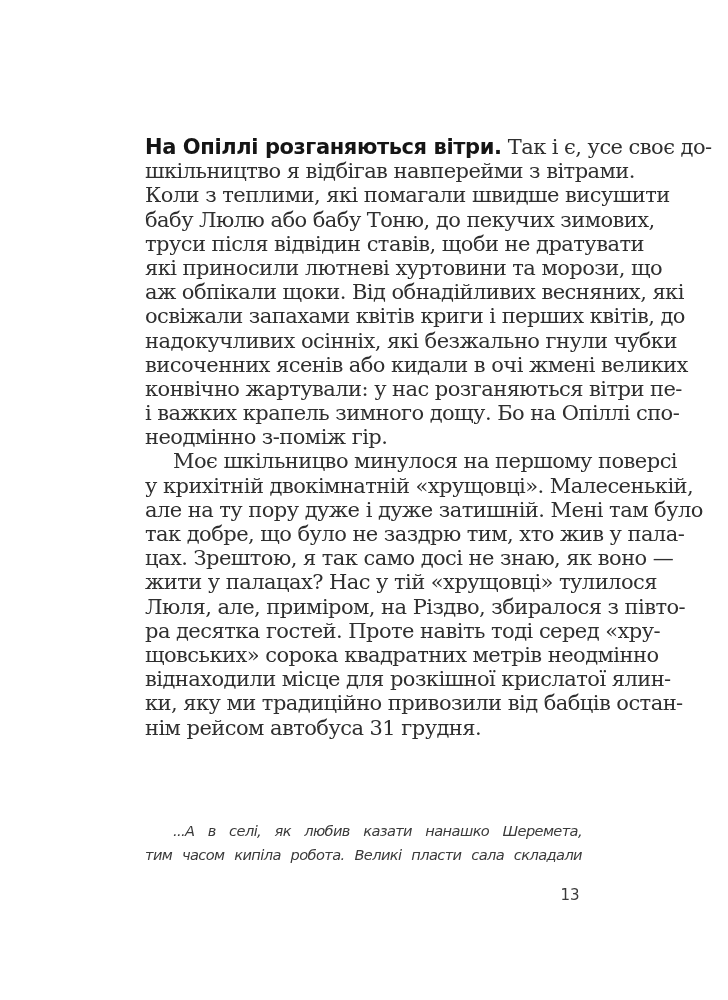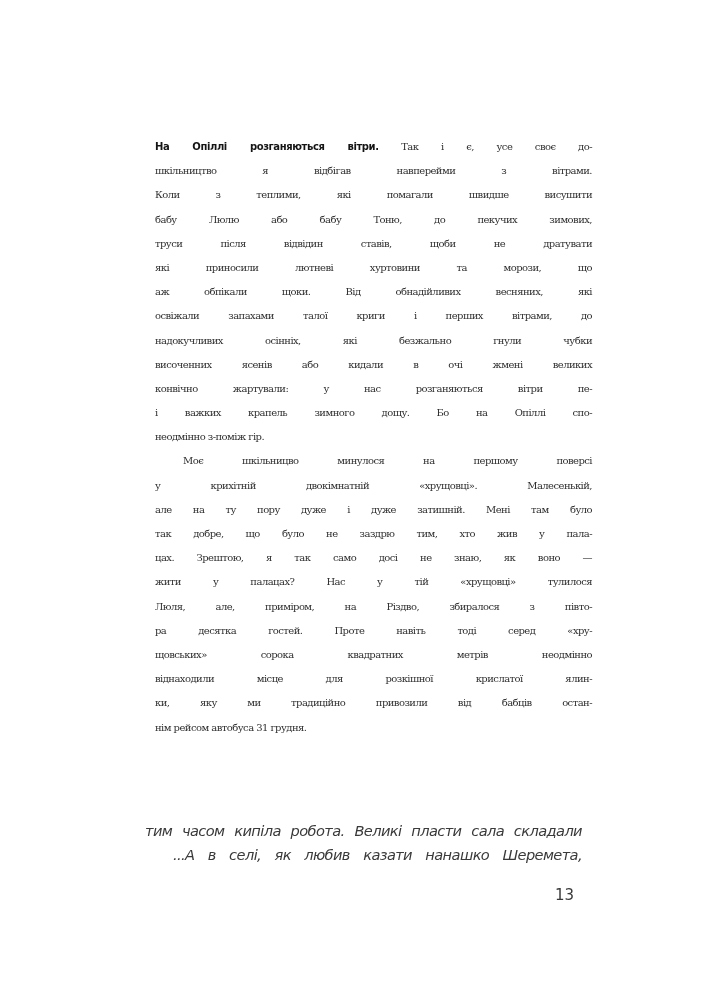--- a/index.html
+++ b/index.html
@@ -2,54 +2,54 @@
 <html><head>
 <meta charset="utf-8">
 <style>
   html, body { margin: 0; padding: 0; }
   body {
     width: 728px; height: 1000px; background: #ffffff;
     position: relative; overflow: hidden;
   }
   .page { position: absolute; left: 0; top: 0; width: 728px; height: 1000px; background: #fff; }
   .body-text {
-    position: absolute; left: 155px; top: 135px; width: 437px;
+    position: absolute; left: 145px; top: 135px; width: 437px;
     font-family: "DejaVu Serif", serif;
-    font-size: 10px; line-height: 24.2px; color: #2f2f2f;
+    font-size: 21px; line-height: 24.2px; color: #2f2f2f;
     letter-spacing: -0.55px;
   }
   .line { display: block; white-space: nowrap; text-align: justify; text-align-last: justify; height: 24.2px; }
   .line.last { text-align-last: left; }
   .lead {
     font-family: "DejaVu Sans", sans-serif; font-weight: bold; color: #151515;
     letter-spacing: -0.4px;
   }
   .quote {
     position: absolute; left: 145px; top: 819px; width: 437px;
     font-family: "DejaVu Sans", sans-serif; font-style: italic;
     font-size: 14.6px; line-height: 24.5px; color: #3a3a3a; letter-spacing: -0.6px;
   }
   .page-number {
-    position: absolute; left: 555px; top: 886px; width: 30px; text-align: left;
+    position: absolute; left: 555px; top: 886px; width: 30px; text-align: center;
     font-family: "DejaVu Sans", sans-serif; font-size: 15px; color: #3a3a3a;
   }
 </style>
 </head>
 <body>
 
 <div class="page">
   <div class="body-text">
     <span class="line"><span class="lead">На Опіллі розганяються вітри.</span><span> Так і є, усе своє до-</span></span>
     <span class="line">шкільництво я відбігав навперейми з вітрами.</span>
     <span class="line">Коли з теплими, які помагали швидше висушити</span>
     <span class="line">бабу Люлю або бабу Тоню, до пекучих зимових,</span>
     <span class="line">труси після відвідин ставів, щоби не дратувати</span>
     <span class="line">які приносили лютневі хуртовини та морози, що</span>
     <span class="line">аж обпікали щоки. Від обнадійливих весняних, які</span>
-    <span class="line">освіжали запахами талої криги і перших вітрами, до</span>
+    <span class="line">освіжали запахами квітів криги і перших квітів, до</span>
     <span class="line">надокучливих осінніх, які безжально гнули чубки</span>
     <span class="line">височенних ясенів або кидали в очі жмені великих</span>
     <span class="line">конвічно жартували: у нас розганяються вітри пе-</span>
     <span class="line">і важких крапель зимного дощу. Бо на Опіллі спо-</span>
     <span class="line last">неодмінно з-поміж гір.</span>
 
     <span class="line" style="padding-left:28px;width:409px;">Моє шкільницво минулося на першому поверсі</span>
     <span class="line">у крихітній двокімнатній «хрущовці». Малесенькій,</span>
     <span class="line">але на ту пору дуже і дуже затишній. Мені там було</span>
     <span class="line">так добре, що було не заздрю тим, хто жив у пала-</span>
@@ -57,18 +57,18 @@
     <span class="line">жити у палацах? Нас у тій «хрущовці» тулилося</span>
     <span class="line">Люля, але, приміром, на Різдво, збиралося з півто-</span>
     <span class="line">ра десятка гостей. Проте навіть тоді серед «хру-</span>
     <span class="line">щовських» сорока квадратних метрів неодмінно</span>
     <span class="line">віднаходили місце для розкішної крислатої ялин-</span>
     <span class="line">ки, яку ми традиційно привозили від бабців остан-</span>
     <span class="line last">нім рейсом автобуса 31 грудня.</span>
   </div>
 
   <div class="quote">
+    <span class="line" style="padding-left:28px;width:409px;">...А в селі, як любив казати нанашко Шеремета,</span>
     <span class="line">тим часом кипіла робота. Великі пласти сала складали</span>
-    <span class="line" style="padding-left:28px;width:409px;">...А в селі, як любив казати нанашко Шеремета,</span>
   </div>
 
   <div class="page-number">13</div>
 </div>
 
 </body></html>

